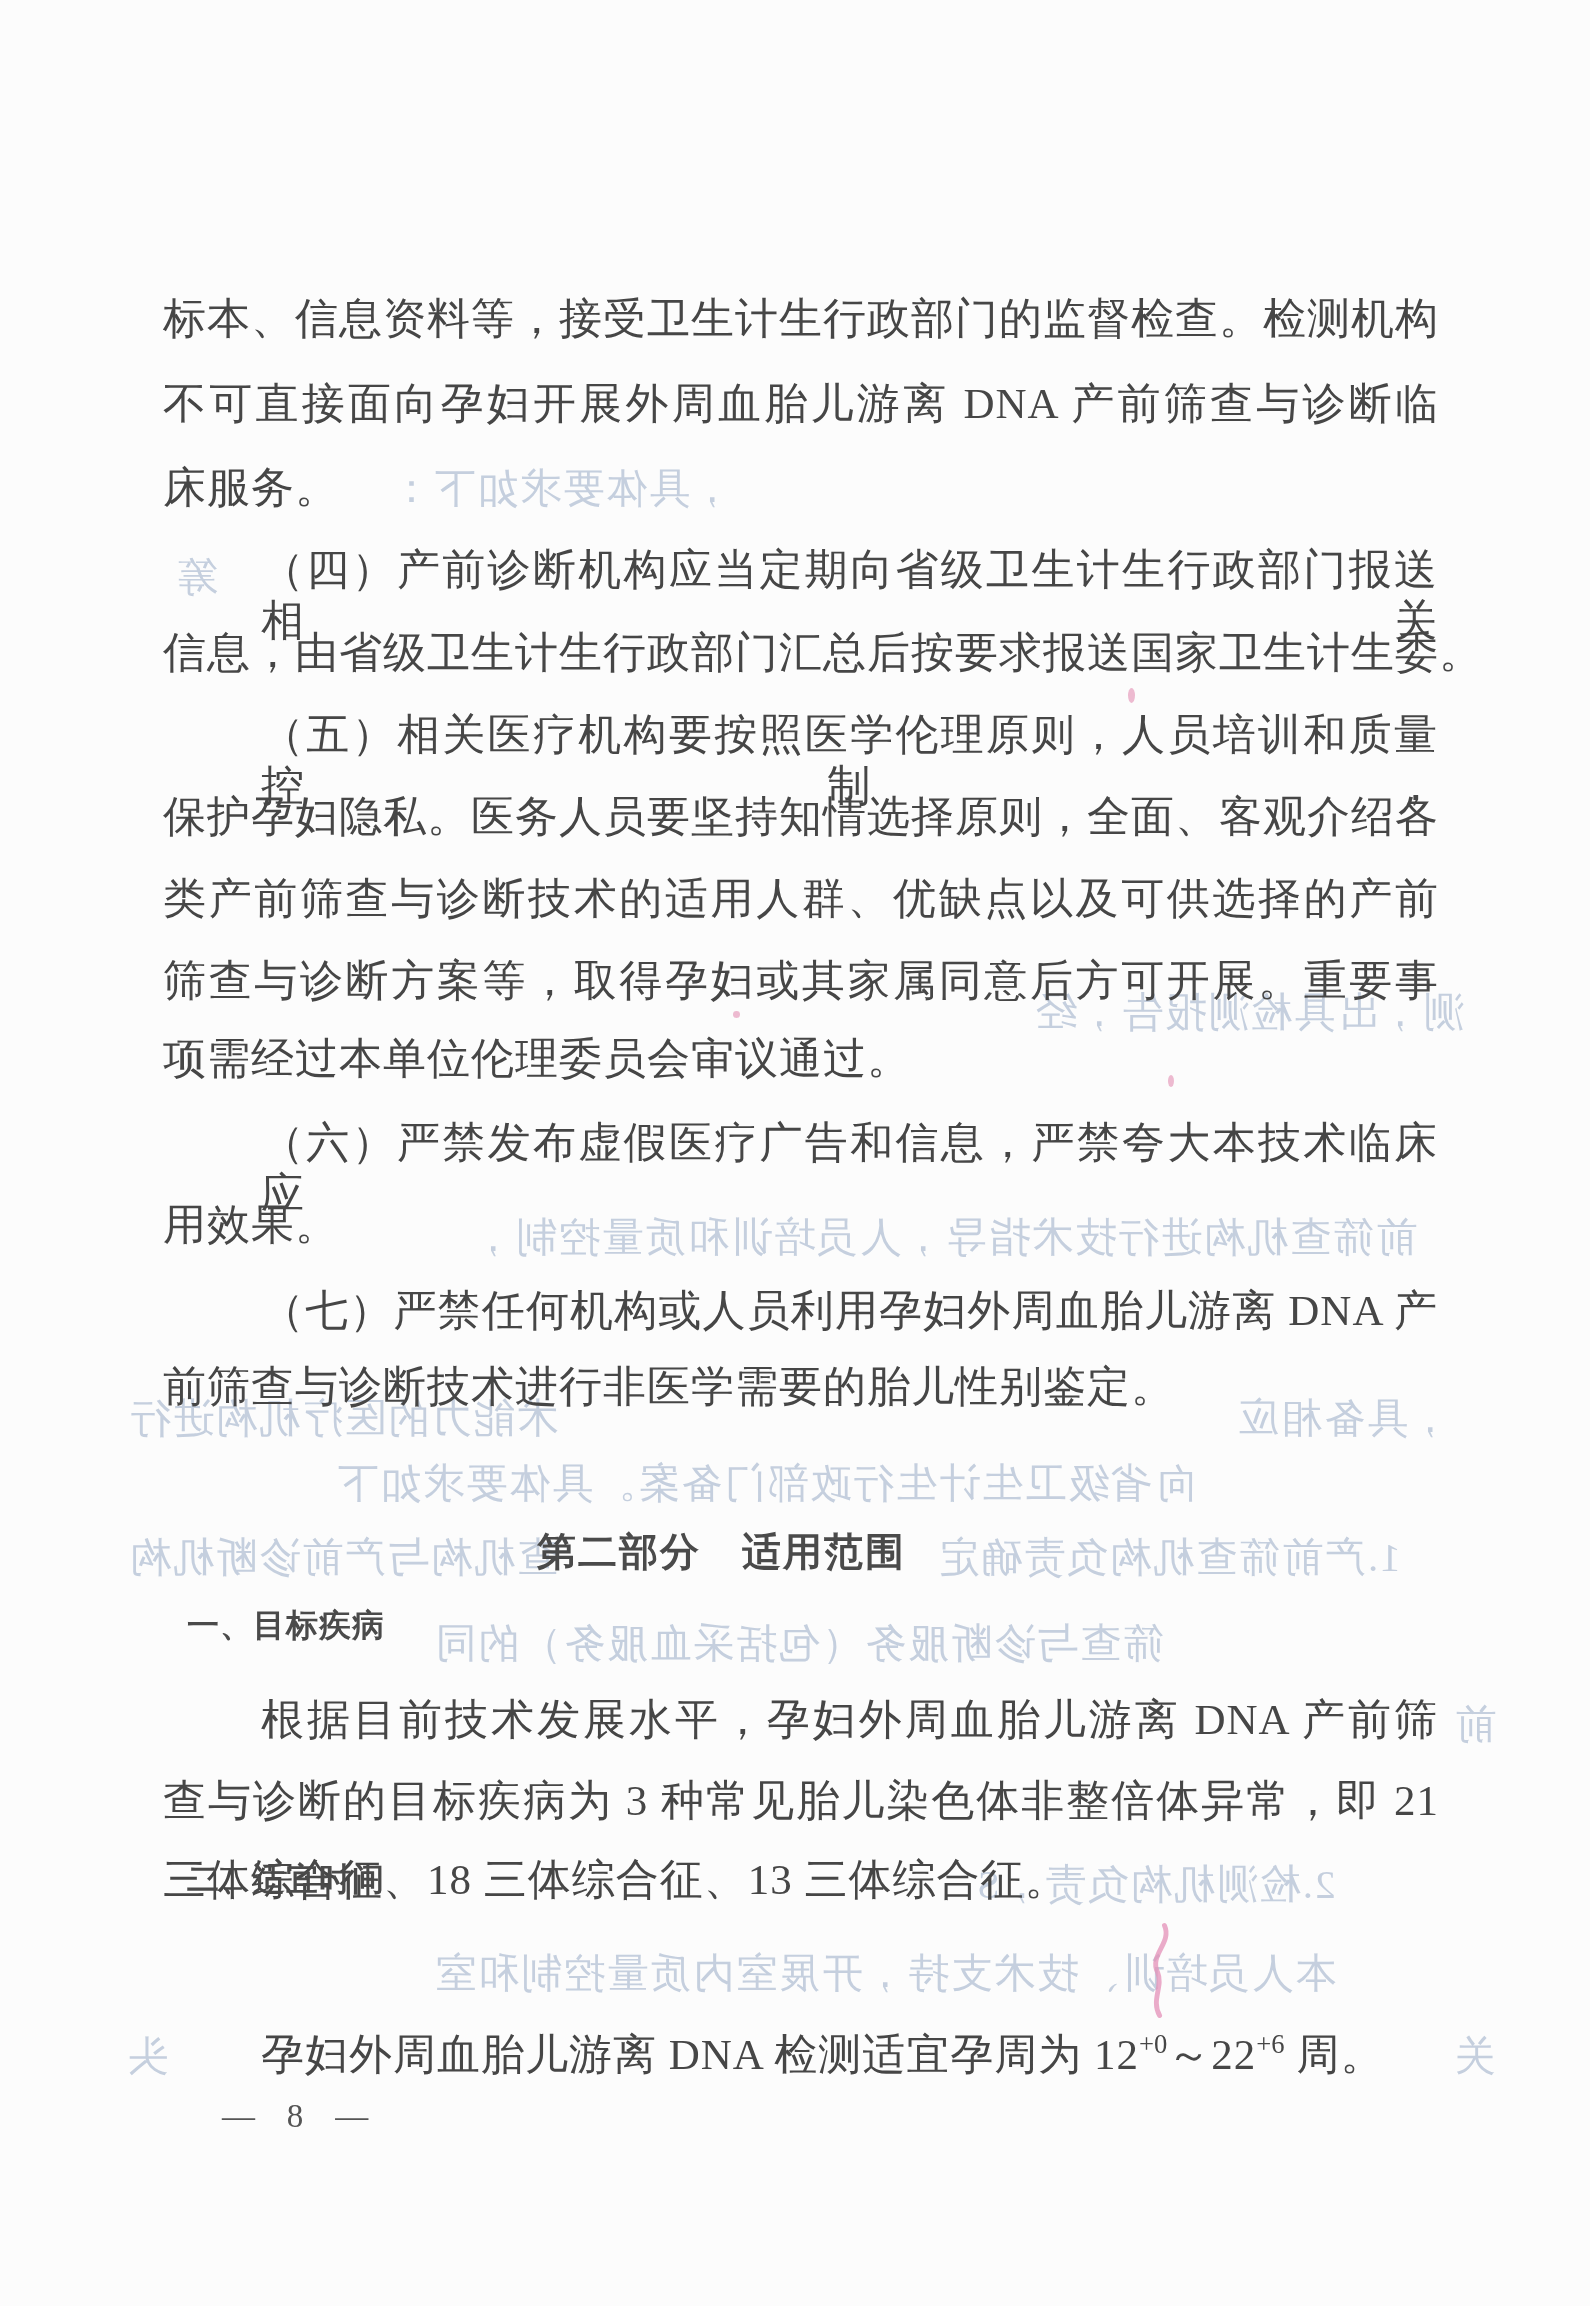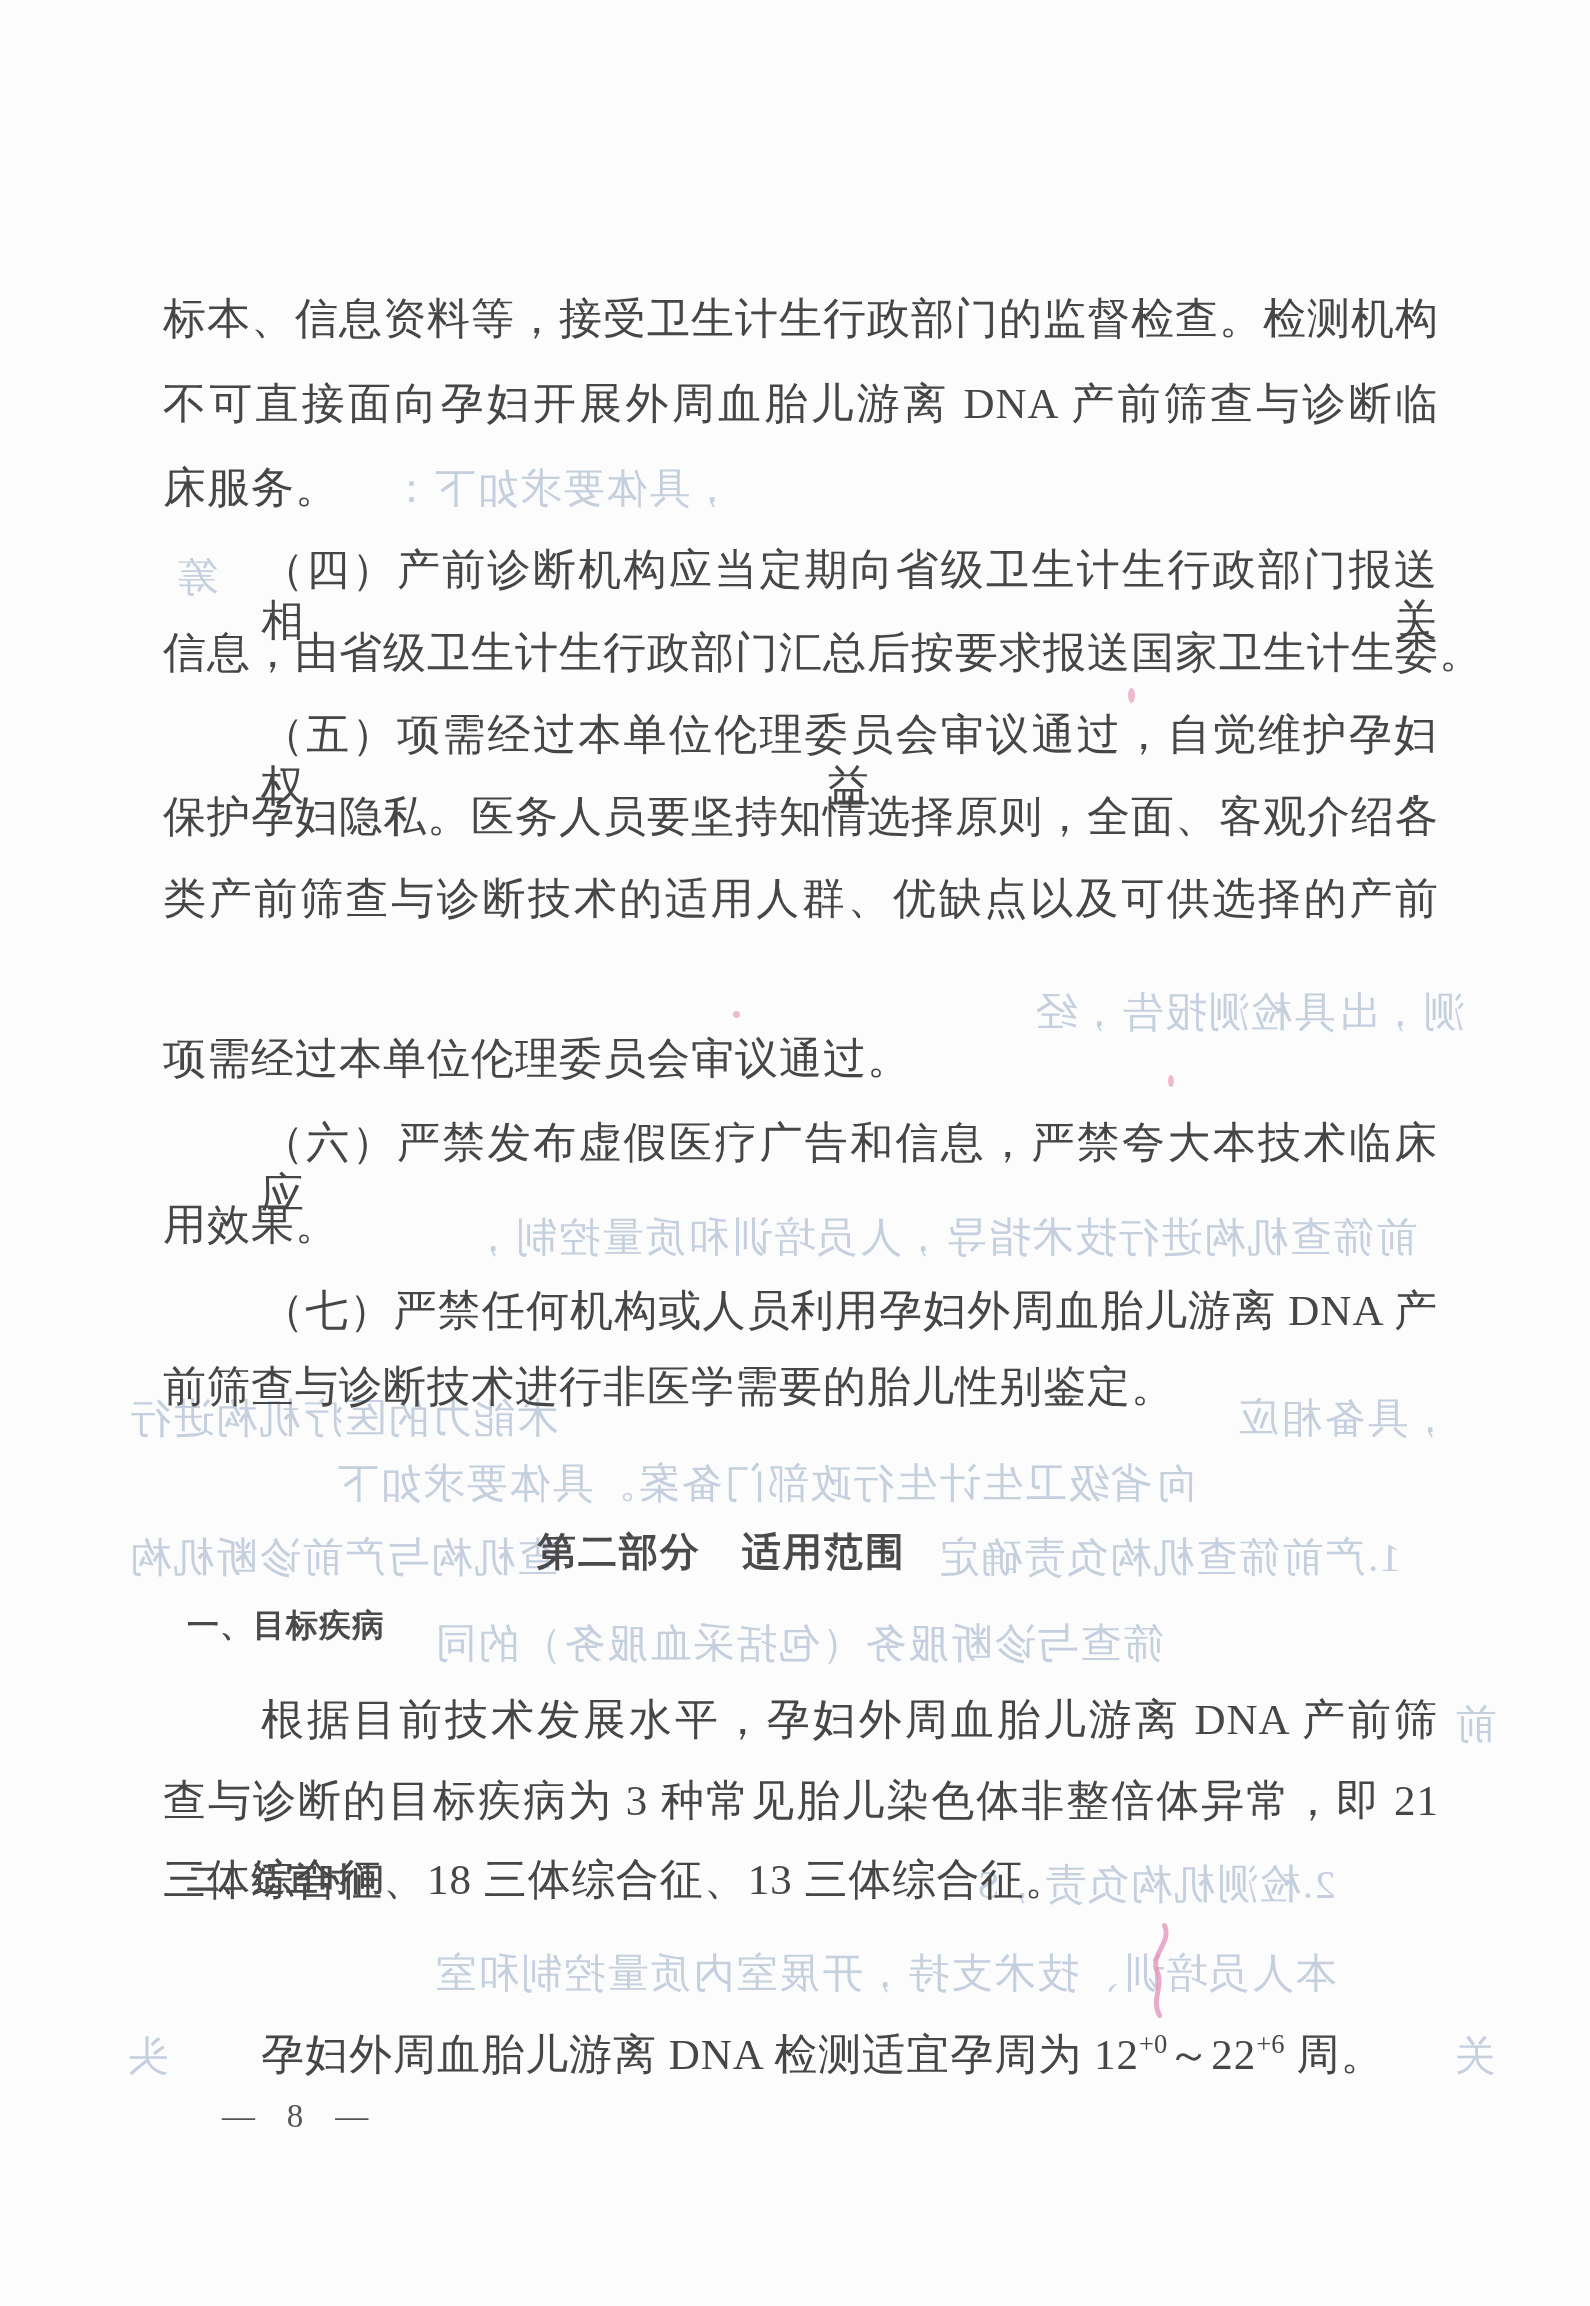--- a/index.html
+++ b/index.html
@@ -110,23 +110,24 @@
   <div class="ghost" style="top:1857px;left:975px">2.检测机构负责，S</div>
   <div class="ghost" style="top:1946px;left:433px">本人员培训、技术支持，开展室内质量控制和室</div>
   <div class="ghost" style="top:2029px;left:1453px">关</div>
   <div class="ghost" style="top:2029px;left:126px">头</div>
 
   <div class="bl j" style="top:293px">标本、信息资料等，接受卫生计生行政部门的监督检查。检测机构</div>
   <div class="bl j" style="top:378px">不可直接面向孕妇开展外周血胎儿游离 DNA 产前筛查与诊断临</div>
   <div class="bl nat" style="top:462px">床服务。</div>
   <div class="bl jind" style="top:544px">（四）产前诊断机构应当定期向省级卫生计生行政部门报送相关</div>
   <div class="bl nat" style="top:627px">信息，由省级卫生计生行政部门汇总后按要求报送国家卫生计生委。</div>
-  <div class="bl jind" style="top:709px">（五）项需经过本单位伦理委员会审议通过，自觉维护孕妇权益，</div>
+  <div class="bl jind" style="top:709px">（五）相关医疗机构要按照医学伦理原则，人员培训和质量控制，</div>
   <div class="bl j" style="top:791px">保护孕妇隐私。医务人员要坚持知情选择原则，全面、客观介绍各</div>
   <div class="bl j" style="top:873px">类产前筛查与诊断技术的适用人群、优缺点以及可供选择的产前</div>
+  <div class="bl j" style="top:955px">筛查与诊断方案等，取得孕妇或其家属同意后方可开展。重要事</div>
   <div class="bl nat" style="top:1033px">项需经过本单位伦理委员会审议通过。</div>
   <div class="bl jind" style="top:1117px">（六）严禁发布虚假医疗广告和信息，严禁夸大本技术临床应</div>
   <div class="bl nat" style="top:1199px">用效果。</div>
   <div class="bl jind" style="top:1285px">（七）严禁任何机构或人员利用孕妇外周血胎儿游离 DNA 产</div>
   <div class="bl nat" style="top:1361px">前筛查与诊断技术进行非医学需要的胎儿性别鉴定。</div>
 
   <div class="part-heading">第二部分　适用范围</div>
 
   <div class="sub-heading" style="top:1604px">一、目标疾病</div>
   <div class="bl jind" style="top:1694px">根据目前技术发展水平，孕妇外周血胎儿游离 DNA 产前筛</div>

